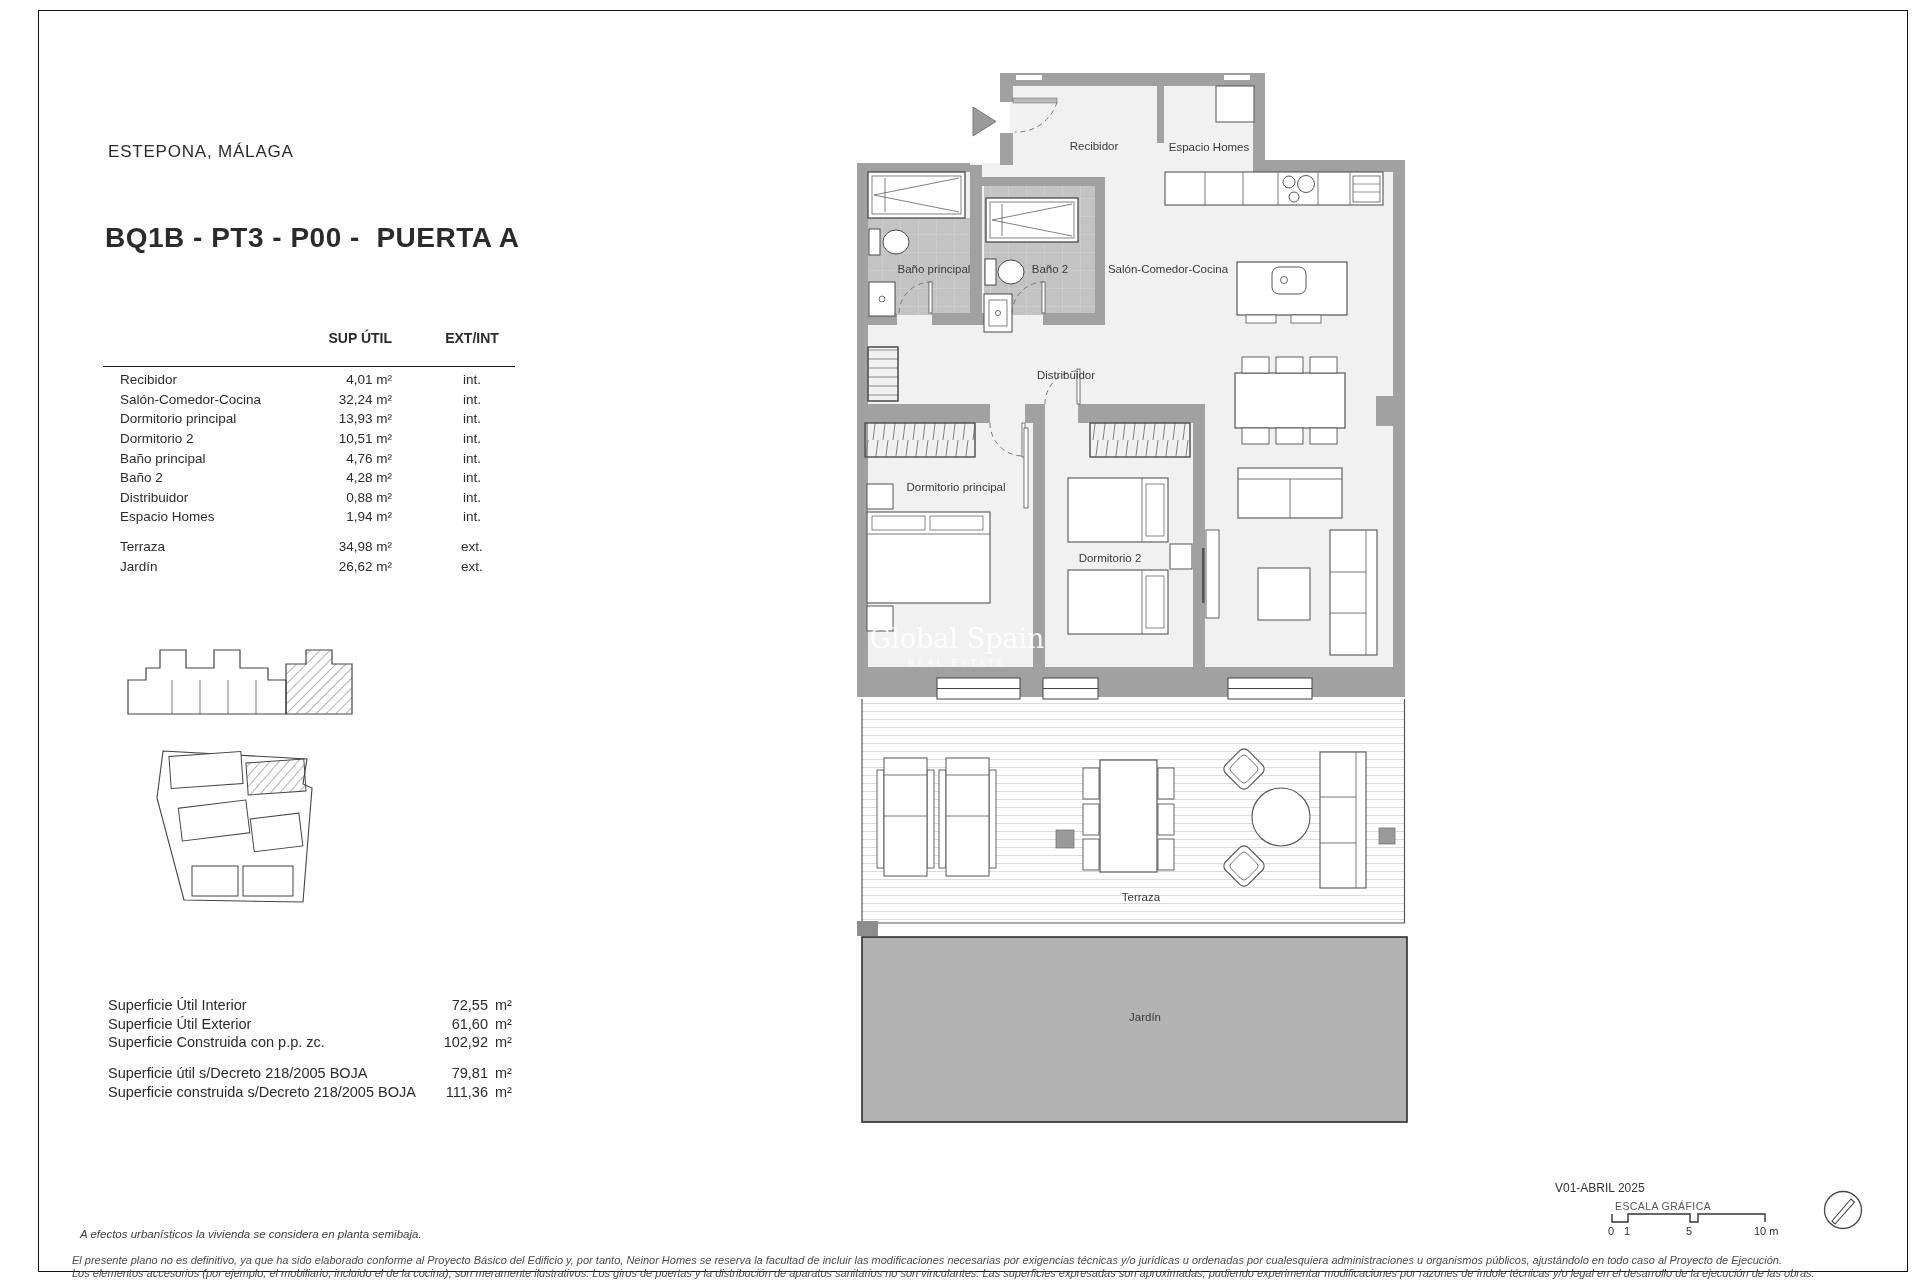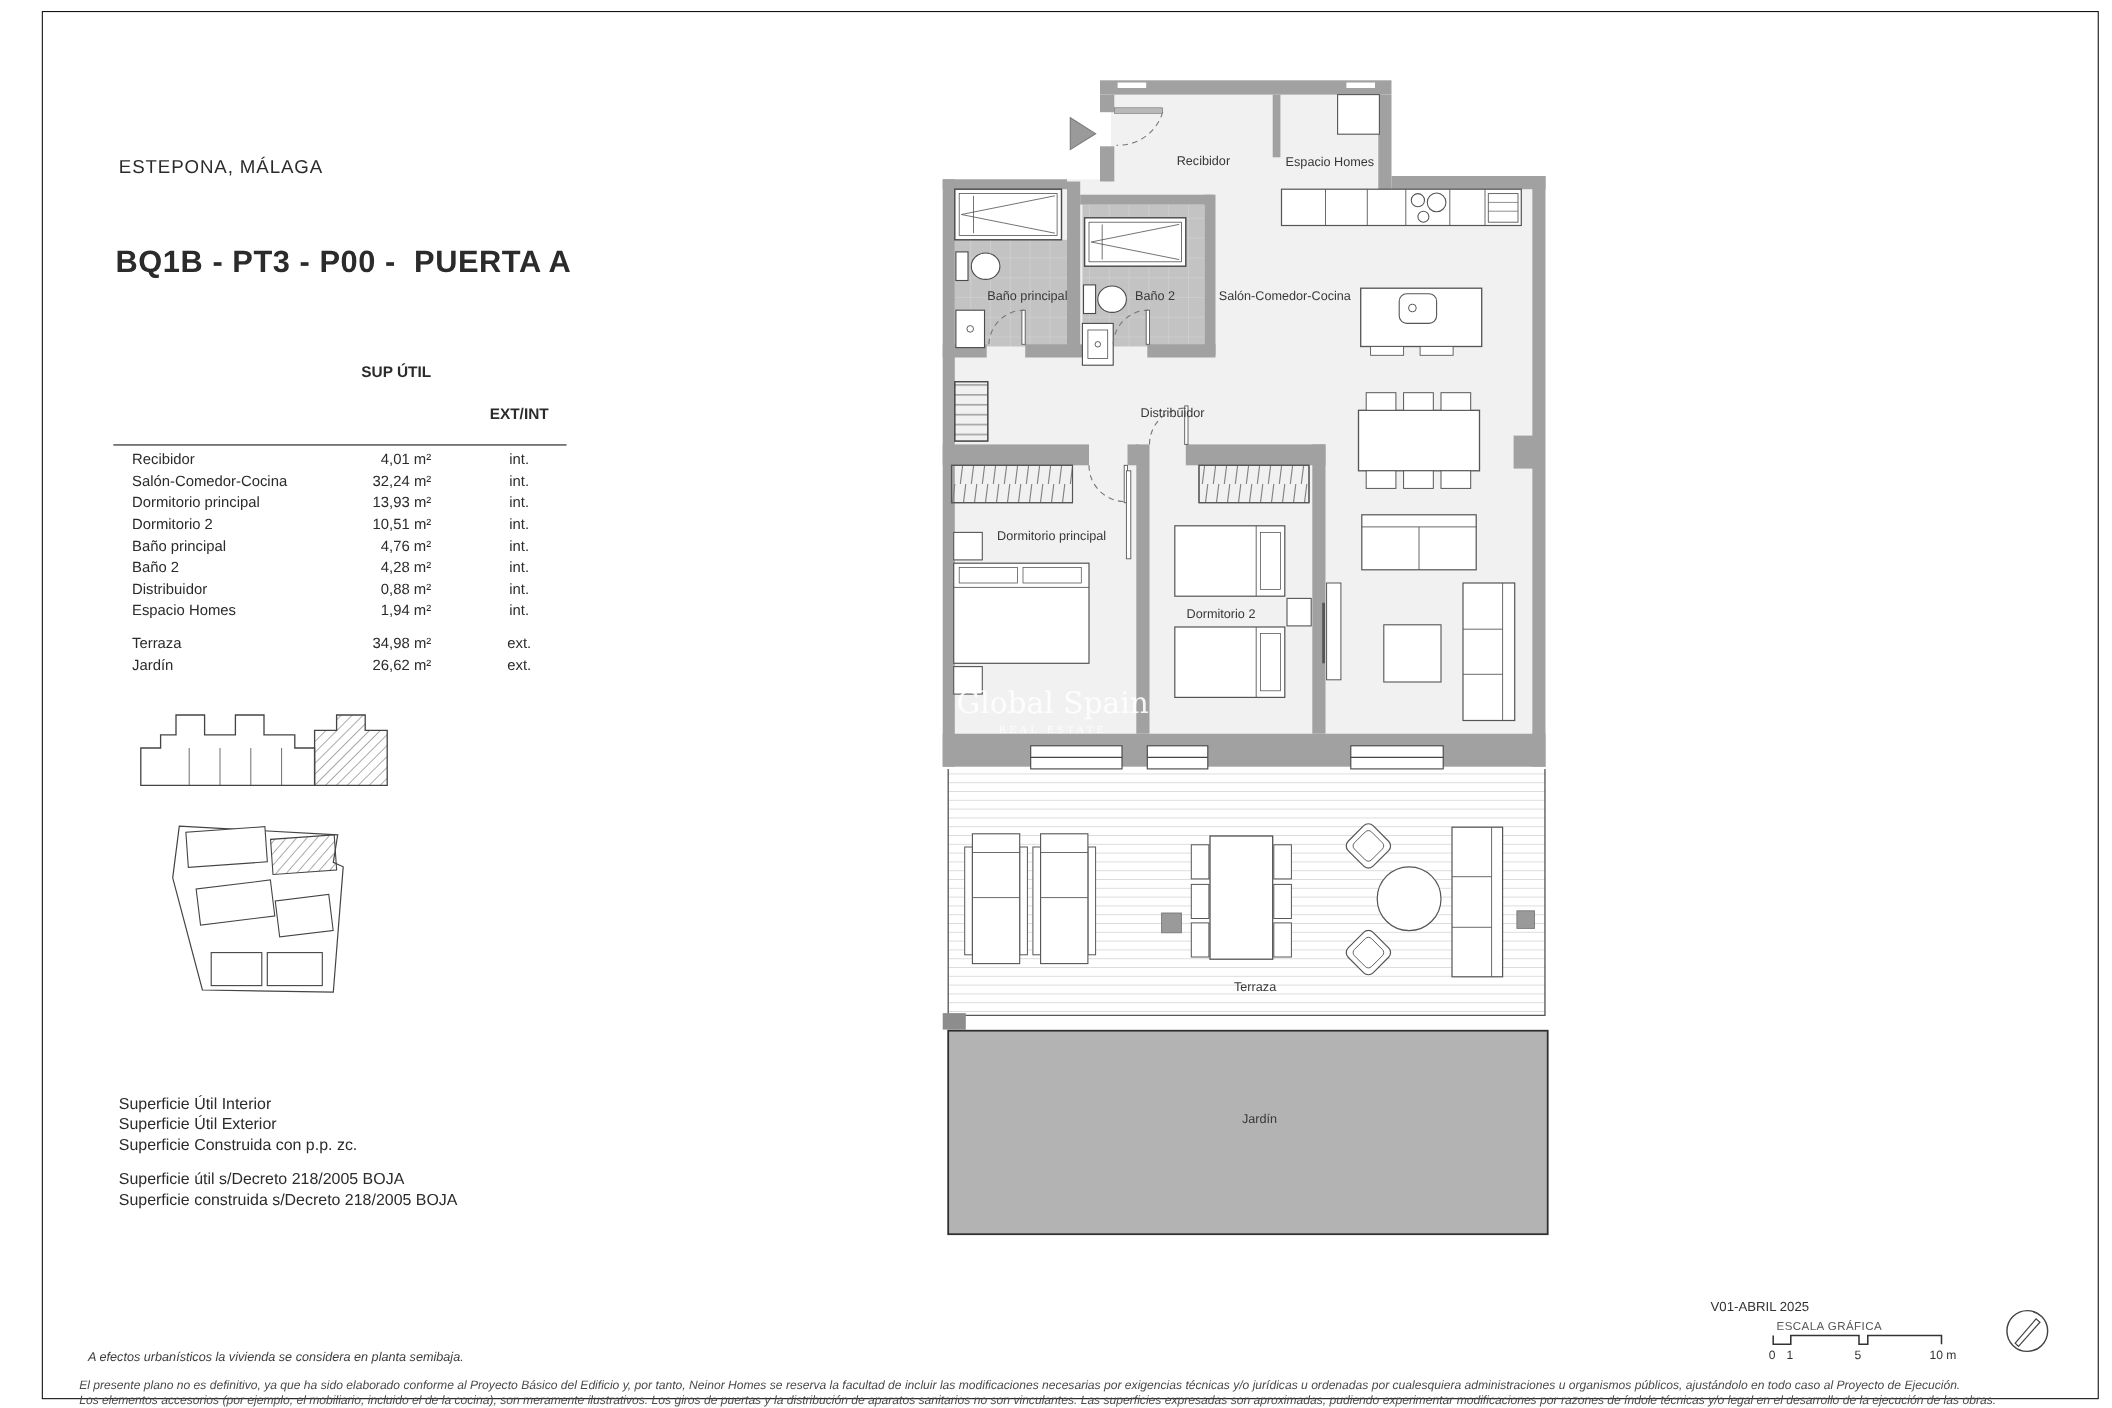--- a/index.html
+++ b/index.html
@@ -10,31 +10,31 @@
   .abs{position:absolute;}
   .frame{left:38px;top:10px;width:1868px;height:1260px;border:1.5px solid #141414;}
   .location{left:108px;top:142px;font-size:17px;letter-spacing:.8px;}
   .plan-title{left:105px;top:222px;font-size:28px;font-weight:700;white-space:pre;letter-spacing:.5px;}
 
   
   .areas{left:103px;top:330px;width:412px;font-size:13.5px;}
   .areas .hdr{display:flex;font-weight:700;font-size:14px;border-bottom:1.6px solid #1a1a1a;padding-bottom:20px;}
   .areas .hdr .c1{flex:0 0 190px;}
   .areas .hdr .c2{flex:0 0 99px;text-align:right;}
-  .areas .hdr .c3{flex:0 0 86px;text-align:center;margin-left:37px;margin-top:38px;}
+  .areas .hdr .c3{flex:0 0 86px;text-align:center;margin-left:37px;}
   .areas .row{display:flex;height:19.6px;align-items:center;}
   .areas .row .c1{flex:0 0 173px;padding-left:17px;}
   .areas .row .c2{flex:0 0 99px;text-align:right;}
   .areas .row .c3{flex:0 0 86px;text-align:center;margin-left:37px;}
   .areas .rows{padding-top:3px;}
   .areas .gap{height:10px;}
 
   
   .summary{left:108px;top:996px;width:420px;font-size:14.5px;}
-  .summary .row{display:flex;height:18.4px;align-items:flex-start;flex-direction:column;}
+  .summary .row{display:flex;height:18.4px;align-items:center;}
   .summary .lbl{flex:0 0 322px;}
   .summary .val{flex:0 0 58px;text-align:right;}
   .summary .unit{flex:0 0 30px;padding-left:7px;}
   .summary .gap{height:13px;}
 
   .note{left:80px;top:1228px;font-size:11.5px;font-style:italic;color:#3d3d3d;}
   .disc{left:72px;font-size:11px;font-style:italic;color:#4a4a4a;white-space:nowrap;}
   .d1{top:1254px;} .d2{top:1267px;}
 
   .tb-version{left:1555px;top:1181px;font-size:12px;color:#333;}

